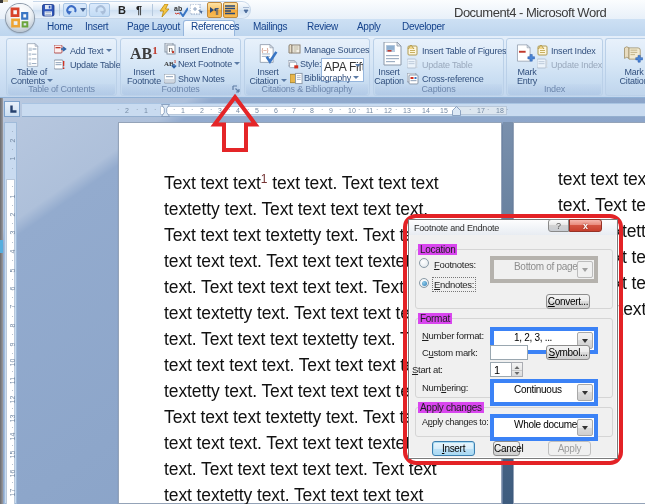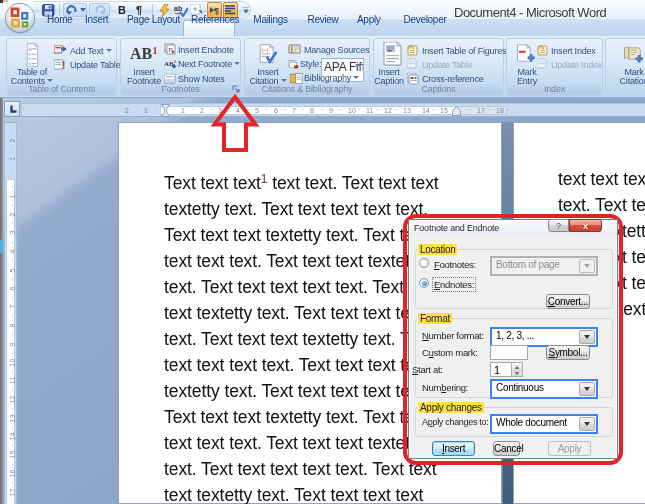--- a/index.html
+++ b/index.html
@@ -6,21 +6,21 @@
 #win{position:absolute;left:0;top:0;width:645px;height:504px;overflow:hidden}
 .abs{position:absolute}
 
 #titlebar{left:0;top:0;width:645px;height:19px;background:linear-gradient(#fbfdfe,#e8f0f9)}
 #qat{left:33px;top:1px;width:218px;height:18px;background:linear-gradient(#fcfdfe,#dde9f6 48%,#cfe0f2 52%,#e6eff9);border:1px solid #c8d8ea;border-radius:0 9px 9px 0;border-left:none}
 #title{left:454px;top:5px;font-size:13px;letter-spacing:-0.5px;color:#3b3b3b}
 
 #ball{left:6px;top:4px;width:28px;height:28px;border-radius:50%;background:radial-gradient(circle at 50% 28%,#ffffff,#eef2f6 45%,#ccd5de 70%,#9fadbd 100%);box-shadow:0 0 0 1px #8d9aa9,0 1px 2px rgba(0,0,0,.35)}
 
 #tabrow{left:0;top:19px;width:645px;height:17px;background:linear-gradient(#cde0f4,#bdd5ee)}
-.tab{position:absolute;top:14px;height:15px;font-size:10px;letter-spacing:-0.3px;color:#15428b;text-align:center;white-space:nowrap}
+.tab{position:absolute;top:21px;height:15px;font-size:10px;letter-spacing:-0.3px;color:#15428b;white-space:nowrap}
 #tabsel{left:183px;top:20px;width:52px;height:16px;background:linear-gradient(#fdfeff,#eef5fc 50%,#e0ecf9);border:1px solid #96b6dd;border-bottom:none;border-radius:3px 3px 0 0}
 
 #ribbon{left:0;top:36px;width:645px;height:62px;background:linear-gradient(#e4eefa,#d8e7f6 40%,#cbdef3 70%,#c3d7ee);border-bottom:1px solid #8fb0d5}
 .grp{position:absolute;top:38px;height:58px;border:1px solid #bad0e8;border-radius:3px;background:linear-gradient(#e8f1fb,#d9e8f7 40%,#cadef2 72%,#c0d5ec)}
 .grplabel{position:absolute;bottom:0px;left:1px;right:1px;text-align:center;font-size:9px;letter-spacing:-0.2px;color:#6d87ad;height:11px;line-height:10px;background:linear-gradient(rgba(180,204,232,.15),rgba(170,196,228,.65));border-radius:0 0 3px 3px}
 .btxt{position:absolute;font-size:9px;letter-spacing:-0.2px;color:#32507e;white-space:nowrap}
 .bigtxt{position:absolute;font-size:9px;letter-spacing:-0.2px;color:#32507e;text-align:center;line-height:8.5px;white-space:nowrap}
 .caret{display:inline-block;width:0;height:0;border-left:3px solid transparent;border-right:3px solid transparent;border-top:3px solid #5a7aa5;vertical-align:2px}
 
 #hruler{left:22px;top:103px;width:623px;height:14px;background:#c9dbf0;border-top:1px solid #a9c4e2;border-bottom:1px solid #94afcf}
@@ -33,23 +33,23 @@
 
 #doc{left:0;top:98px;width:645px;height:406px;background:linear-gradient(145deg,#b9c9e0 0%,#aec0da 15.5%,#93abce 17.5%,#87a1c6 80%)}
 .page{position:absolute;background:#fff;box-shadow:1px 2px 2px rgba(40,55,80,.45);border:1px solid #94a3b8}
 .dtext{position:absolute;font-size:17.5px;letter-spacing:-0.1px;color:#111;line-height:26px;white-space:pre}
 sup{font-size:12px;color:#733232;vertical-align:6px}
 
 #redbox{left:403px;top:214px;width:220px;height:251px;border:4px solid #e32226;border-radius:13px;background:transparent}
 #dlg{left:408px;top:219px;width:210px;height:240px;background:#f0f0f0;border:1px solid #7b7b7b;box-shadow:inset 0 0 0 1px #fcfdfe}
 #dlgtitle{left:0;top:0;width:100%;height:15px;background:linear-gradient(#fdfdfe,#f0f3f7 60%,#e8ecf2);font-size:9px;letter-spacing:-0.2px;color:#2a2a2a;padding:3px 0 0 5px}
 .gbox{position:absolute;border:1px solid #d5d5d5;border-radius:3px}
-.glabel{position:absolute;font-size:10px;letter-spacing:-0.3px;color:#1f1f1f;background:#fde047;padding:0 2px;line-height:11px}
+.glabel{position:absolute;font-size:10px;letter-spacing:-0.3px;color:#1f1f1f;background:#d946ef;padding:0 2px;line-height:11px}
 .dlabel{position:absolute;font-size:9.5px;letter-spacing:-0.3px;color:#1f1f1f;white-space:nowrap}
-.combo{position:absolute;height:20px;background:#fff;border:2px solid #3b82f6;font-size:10px;letter-spacing:-0.3px;color:#000;line-height:14px;padding-left:4px;white-space:nowrap}
+.combo{position:absolute;height:27px;background:#fff;border:4px solid #3b82f6;font-size:10px;letter-spacing:-0.3px;color:#000;line-height:14px;padding-left:20px;white-space:nowrap}
 .combo .db{position:absolute;right:1px;top:1px;bottom:1px;width:16px;background:linear-gradient(#f2f2f2,#ebebeb 50%,#dbdbdb 50%,#cfcfcf);border:1px solid #a8a8a8;border-radius:2px}
 .combo.dis{background:#f0f0f0;border-color:#b5b2ad;color:#8d8d8d}
 .combo.dis .db{background:#f0f0f0;border-color:#bcbcbc}
 .arrowdn{position:absolute;left:50%;top:50%;margin:-2px 0 0 -3px;width:0;height:0;border-left:3.5px solid transparent;border-right:3.5px solid transparent;border-top:4px solid #333}
 .dis .arrowdn{border-top-color:#a0a0a0}
 .btn{position:absolute;height:15px;background:linear-gradient(#f3f3f3,#ebebeb 50%,#dddddd 50%,#cfcfcf);border:1px solid #8d8d8d;border-radius:3px;font-size:10px;letter-spacing:-0.3px;color:#000;text-align:center;line-height:14px}
 .btn.dis{background:#f0f0f0;border-color:#bfbfbf;color:#9d9d9d}
 .btn.def{box-shadow:inset 0 0 0 1px #aadcf2;border-color:#3c7fb1;background:linear-gradient(#eaf6fd,#d7edfa 50%,#bfe2f6 50%,#a8d7f3)}
 .radio{position:absolute;width:10px;height:10px;border-radius:50%;background:radial-gradient(circle at 40% 35%,#fff,#ebeff2 60%,#cfd8df);border:1px solid #8a9aa6}
 .radio.sel::after{content:"";position:absolute;left:1.5px;top:1.5px;width:5px;height:5px;border-radius:50%;background:radial-gradient(circle at 35% 35%,#8ecbe8,#2f7bb7)}

